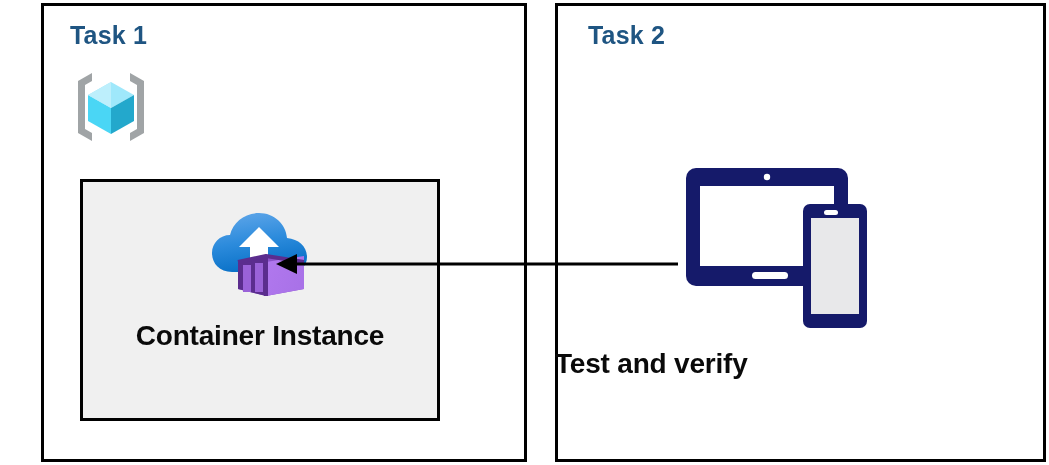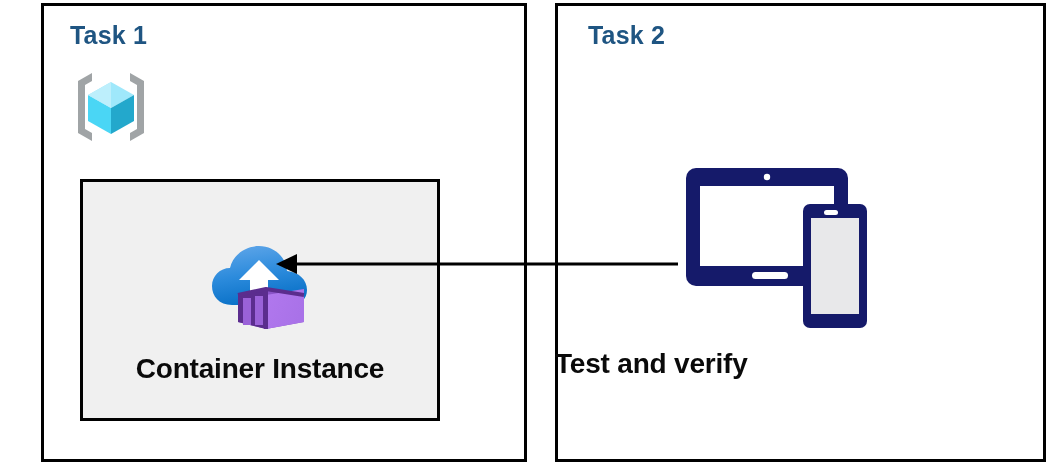--- a/index.html
+++ b/index.html
@@ -65,21 +65,21 @@
     left: 36px;
     top: 173px;
     width: 360px;
     height: 242px;
     background: #f0f0f0;
     border: 3px solid #000000;
     box-sizing: border-box;
     display: flex;
     flex-direction: column;
     align-items: center;
-    justify-content: center;
+    justify-content: flex-start;
   }
   .aci-icon {
     width: 104px;
     height: 104px;
     display: block;
     margin-top: 18px;
   }
   .aci-label {
     font-size: 28px;
     font-weight: bold;

